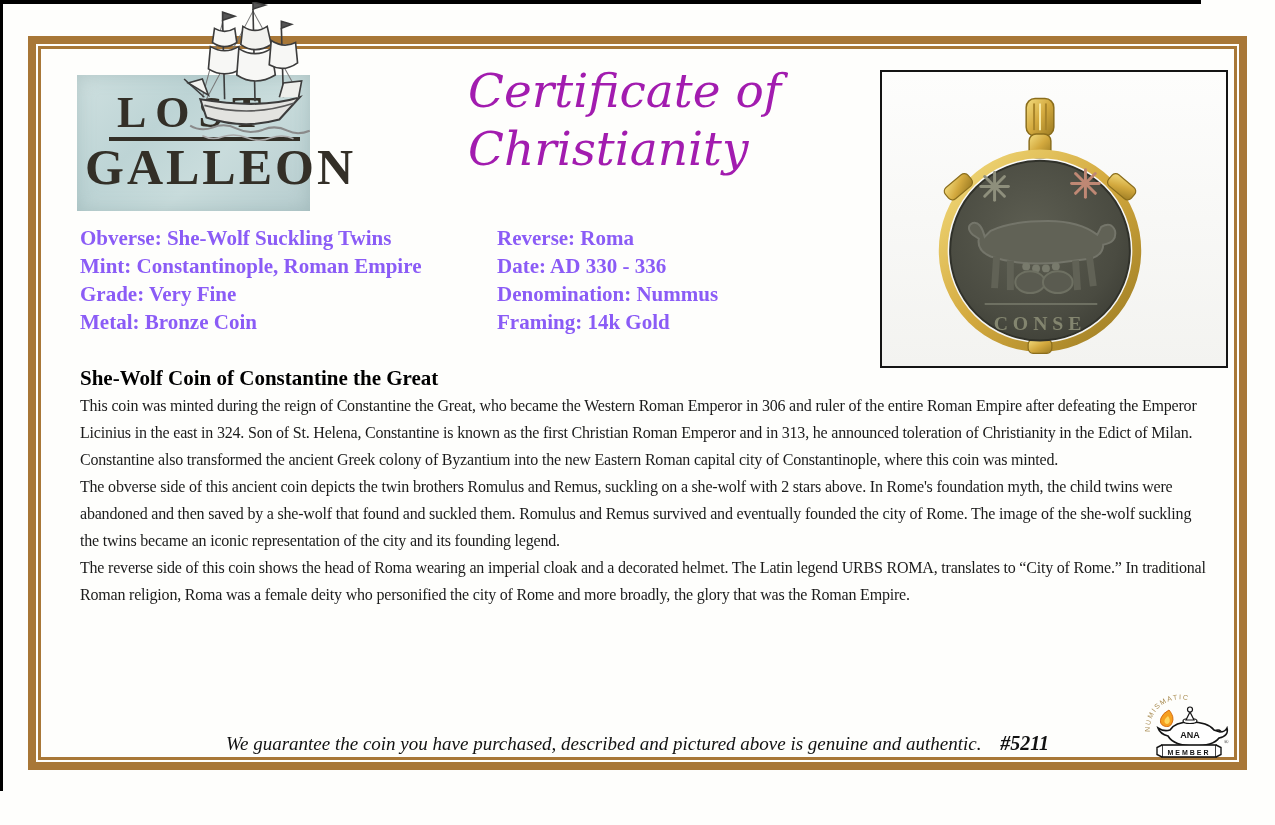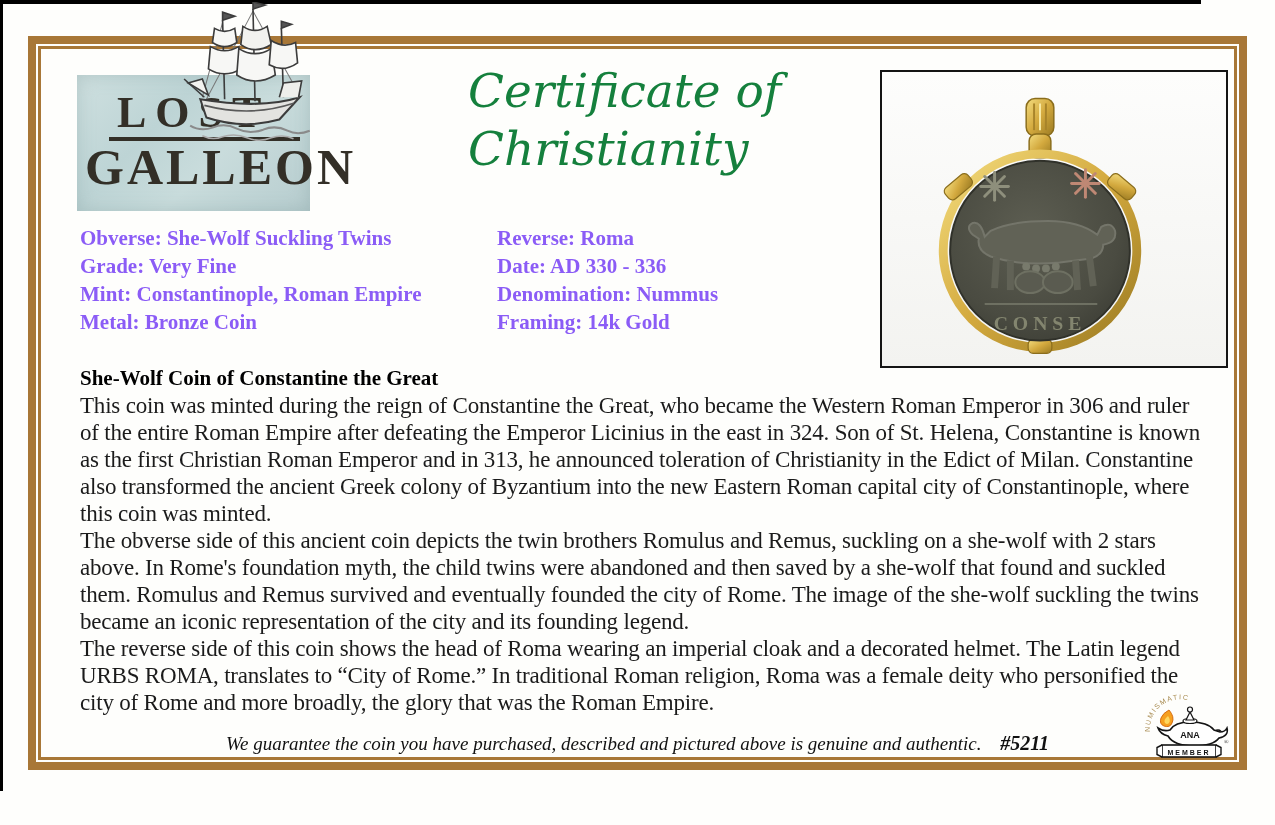--- a/index.html
+++ b/index.html
@@ -23,36 +23,36 @@
           box-shadow:inset 0 0 18px rgba(120,150,150,.35); }
   .logo-lost { font-size:44px; letter-spacing:9px; color:#332f27; margin:16px 0 0 40px;
                font-weight:bold; line-height:44px; }
   .logo-rule { height:4px; background:#332f27; margin:2px 10px 2px 32px; }
   .logo-galleon { font-size:50px; letter-spacing:3px; color:#332f27; margin:0 0 0 8px;
                   font-weight:bold; line-height:48px; }
   .ship { position:absolute; left:182px; top:2px; width:142px; height:152px; }
 
   
   .title { position:absolute; left:468px; top:62px; font-style:italic; font-weight:500;
-           font-size:47px; line-height:58px; color:#15803d;
+           font-size:47px; line-height:58px; color:#a21caf;
            font-family:"DejaVu Serif","Liberation Serif",serif; }
 
   
   .photo { position:absolute; left:880px; top:70px; width:348px; height:298px;
            border:2px solid #141414; background:linear-gradient(180deg,#fdfdfc,#f3f3f0); }
 
   
   .details { position:absolute; top:224px; font-weight:bold; font-size:21px; line-height:28px; color:#8b5cf6; }
   .details.left  { left:80px; }
   .details.right { left:497px; }
 
   
   .bodytext { position:absolute; left:80px; top:364px; width:1132px; }
   .bodytext h3 { font-size:21px; line-height:28px; color:#000000; }
-  .bodytext p  { font-size:23px; line-height:27px; letter-spacing:-0.2px; color:#1b1b1b; }
+  .bodytext p  { font-size:16px; line-height:27px; letter-spacing:-0.2px; color:#1b1b1b; }
 
   
   .guarantee { position:absolute; left:28px; top:732px; width:1219px; text-align:center;
                font-style:italic; font-size:19px; color:#111; }
   .guarantee .gnum { font-weight:bold; margin-left:14px; font-size:20px; }
 
   .ana { position:absolute; left:1138px; top:694px; width:100px; height:66px; }
 
   .footer { position:absolute; left:0; top:772px; width:1275px; text-align:center;
             font-size:20px; font-weight:600; color:#8a6736; letter-spacing:.3px; }
@@ -172,22 +172,22 @@
         <ellipse cx="178" cy="212" rx="15" ry="11" fill="#5a5b50" stroke="#6e7062" stroke-width="2"></ellipse>
         <line x1="104" y1="234" x2="218" y2="234" stroke="#6e7062" stroke-width="2"></line>
       </g>
 
       <text x="160" y="260" text-anchor="middle" font-family="Liberation Serif,serif" font-weight="bold" font-size="20" letter-spacing="5" fill="#83856f">CONSE</text>
     </svg>
   </div>
 
   <div class="details left">
     <div>Obverse: She-Wolf Suckling Twins</div>
+    <div>Mint: Constantinople, Roman Empire</div>
     <div>Grade: Very Fine</div>
-    <div>Mint: Constantinople, Roman Empire</div>
     <div>Metal: Bronze Coin</div>
   </div>
   <div class="details right">
     <div>Reverse: Roma</div>
     <div>Date: AD 330 - 336</div>
     <div>Denomination: Nummus</div>
     <div>Framing: 14k Gold</div>
   </div>
 
   <div class="bodytext">

